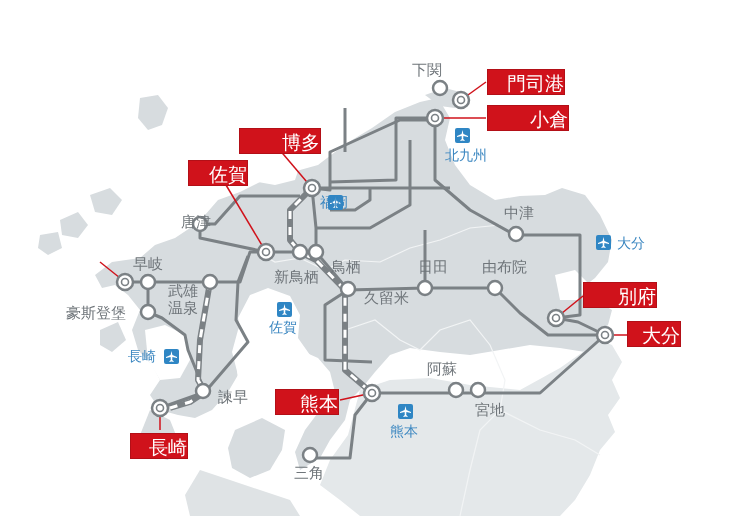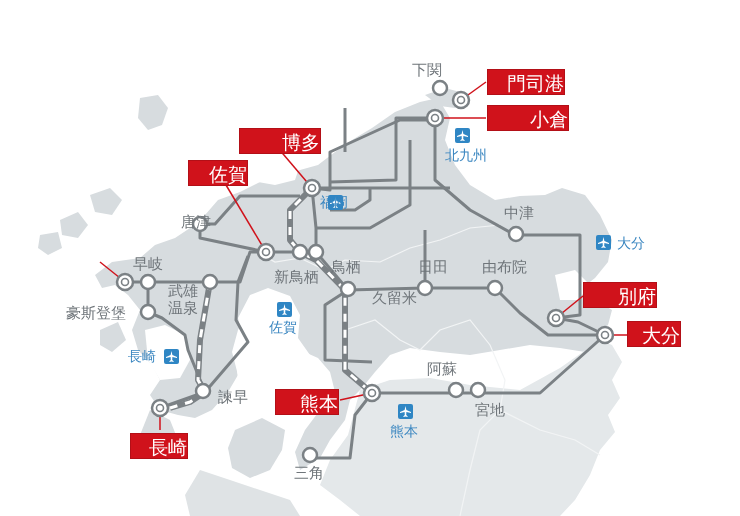--- a/index.html
+++ b/index.html
@@ -148,21 +148,21 @@
   </svg>
 
   <span class="st-label" style="left:412px;top:62px;">下関</span>
   <span class="st-label" style="left:152px;top:214px;margin-left:29px;">唐津</span>
   <span class="st-label" style="left:133px;top:240px;margin-top:16px;">早岐</span>
   <span class="st-label" style="left:168px;top:283px;">武雄</span>
   <span class="st-label" style="left:168px;top:300px;">温泉</span>
   <span class="st-label" style="left:66px;top:305px;">豪斯登堡</span>
   <span class="st-label" style="left:254px;top:269px;margin-left:20px;">新鳥栖</span>
   <span class="st-label" style="left:331px;top:243px;margin-top:16px;">鳥栖</span>
-  <span class="st-label" style="left:372px;top:290px;">久留米</span>
+  <span class="st-label" style="left:364px;top:290px;">久留米</span>
   <span class="st-label" style="left:418px;top:259px;">日田</span>
   <span class="st-label" style="left:482px;top:259px;">由布院</span>
   <span class="st-label" style="left:504px;top:205px;">中津</span>
   <span class="st-label" style="left:218px;top:389px;">諫早</span>
   <span class="st-label" style="left:427px;top:361px;">阿蘇</span>
   <span class="st-label" style="left:475px;top:402px;">宮地</span>
   <span class="st-label" style="left:294px;top:465px;">三角</span>
 
   <div class="ap-icon" style="left:455px;top:128px;">
       <svg width="15" height="15" viewBox="0 0 15 15">

